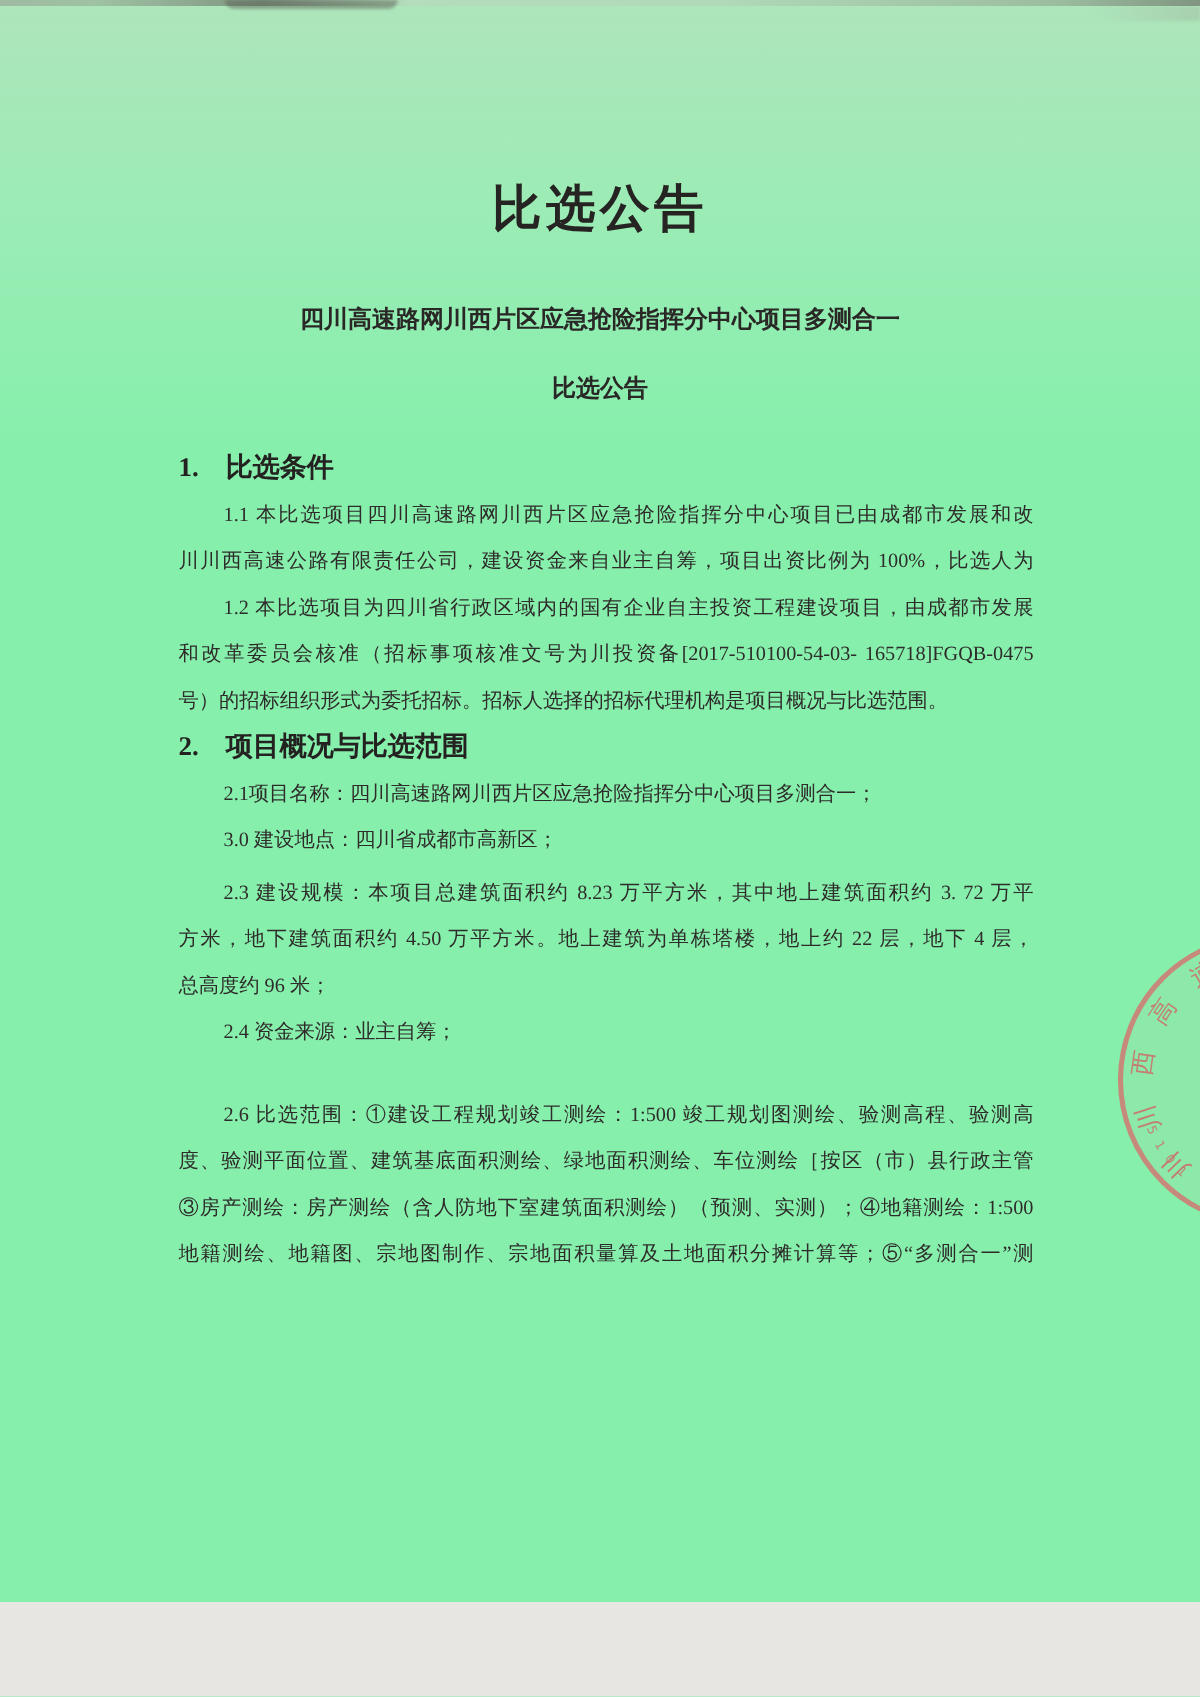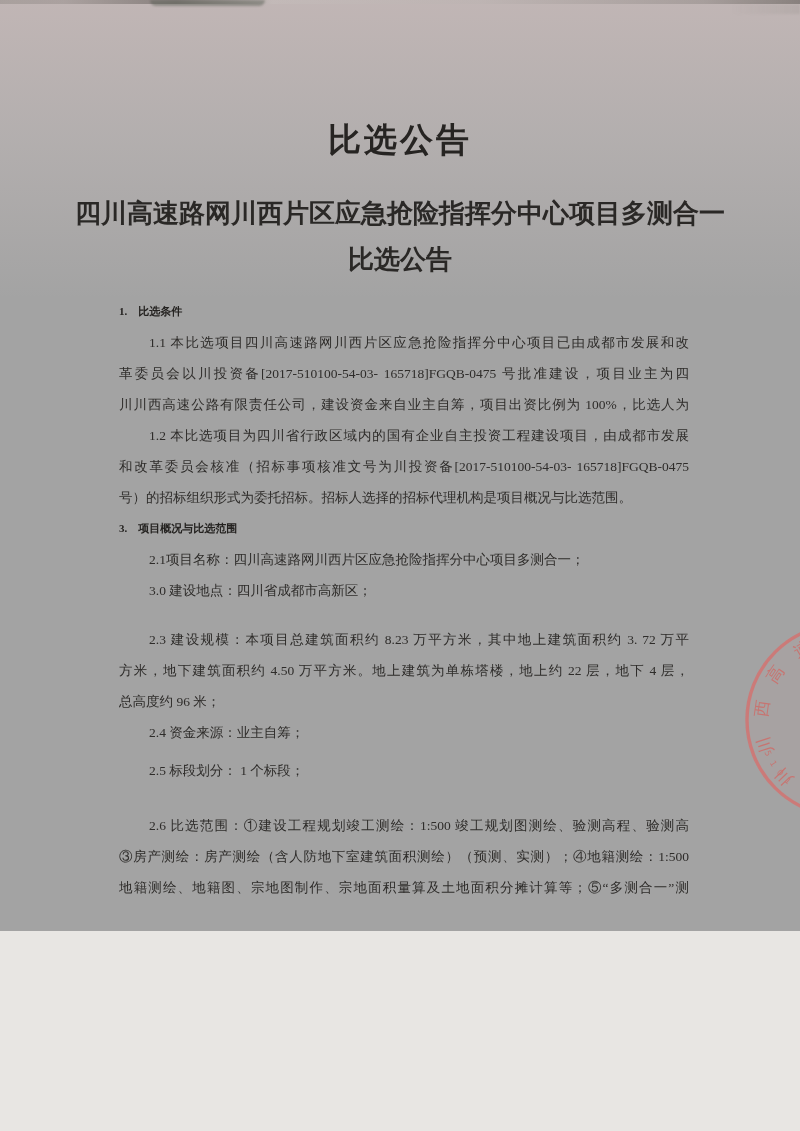--- a/index.html
+++ b/index.html
@@ -1,20 +1,20 @@
 <!DOCTYPE html>
 <html><head>
 <meta charset="utf-8">
 <style>
   html,body{margin:0;padding:0;background:#e8e6e3;}
   .page{
     position:relative;
-    width:800px;height:931px;
+    width:800px;height:1068px;
     margin:0 auto;
-    background:#a3a3a3;
+    background:#86efac;
     overflow:hidden;
     font-family:"Liberation Serif","DejaVu Serif",serif;
     color:#2e2c2a;
   }
   
   .tint-top{
     position:absolute;left:0;top:0;right:0;height:300px;
     background:linear-gradient(180deg,
       rgba(241,212,210,0.38) 0%,
       rgba(244,222,220,0.20) 45%,
@@ -56,33 +56,33 @@
     position:absolute;left:0;top:118px;width:100%;
     text-align:center;
     font-size:33px;font-weight:bold;
     letter-spacing:3px;
     line-height:44px;
     color:#262422;
   }
   .doc-subtitle{
     position:absolute;left:0;width:100%;
     text-align:center;
-    font-size:26px;font-weight:bold;
+    font-size:16px;font-weight:bold;
     line-height:28px;
     color:#2a2826;
   }
   .doc-subtitle.l1{top:200px;}
   .doc-subtitle.l2{top:246px;}
 
   .doc-body{
     position:absolute;left:119px;top:296px;width:570px;
     font-size:13.5px;line-height:31px;
   }
   .line{height:31px;overflow:hidden;}
-  .line.hd{font-weight:bold;font-size:11px;color:#242220;}
+  .line.hd{font-weight:bold;font-size:18px;color:#242220;}
   .line.ind{text-indent:30px;}
   .line.just{text-align:justify;text-align-last:justify;}
   .u{border-bottom:1.2px solid #45423f;padding-bottom:12px;}
 
   .seal{
     position:absolute;left:733px;top:610px;width:220px;height:220px;
     pointer-events:none;
   }
 </style>
 </head>
@@ -96,34 +96,33 @@
   <div class="corner-smudge"></div>
   <div class="smudge-bottom-left"></div>
 
   <div class="doc-title">比选公告</div>
   <div class="doc-subtitle l1">四川高速路网川西片区应急抢险指挥分中心项目多测合一</div>
   <div class="doc-subtitle l2">比选公告</div>
 
   <div class="doc-body" id="doc-body">
       <div class="line hd"><span>1.　比选条件</span></div>
       <div class="line ind just"><span>1.1 本比选项目</span><span class="u">四川高速路网川西片区应急抢险指挥分中心</span><span>项目已由</span><span class="u">成都市发展和改</span></div>
-      <div class="line just"><span class="u">革委员会</span><span>以</span><span class="u">川投资备[2017-510100-54-03- 165718]FGQB-0475 号</span><span>批准建设，项目业主为</span><span class="u">四</span></div>
       <div class="line just"><span class="u">川川西高速公路有限责任公司</span><span>，建设资金来自</span><span class="u">业主自筹</span><span>，项目出资比例为</span><span class="u">&nbsp;100%</span><span>，比选人为</span></div>
       <div class="line ind just"><span>1.2 本比选项目为四川省行政区域内的国有企业自主投资工程建设项目，由</span><span class="u">成都市发展</span></div>
       <div class="line just"><span class="u">和改革委员会</span><span>核准（招标事项核准文号为</span><span class="u">川投资备[2017-510100-54-03- 165718]FGQB-0475</span></div>
       <div class="line"><span class="u">号</span><span>）的招标组织形式为</span><span class="u">委托招标</span><span>。招标人选择的招标代理机构是</span><span class="u">项目概况与比选范围</span><span>。</span></div>
-      <div class="line hd"><span>3.　项目概况与比选范围</span></div>
+      <div class="line hd"><span>2.　项目概况与比选范围</span></div>
       <div class="line ind"><span>2.1项目名称：四川高速路网川西片区应急抢险指挥分中心项目多测合一；</span></div>
       <div class="line ind"><span>3.0 建设地点：四川省成都市高新区；</span></div>
-      <div class="line ind just" style="margin-top: 18px;"><span>2.3 建设规模：本项目总建筑面积约 8.23 万平方米，其中地上建筑面积约 3. 72 万平</span></div>
+      <div class="line ind just" style="margin-top: 4px;"><span>2.3 建设规模：本项目总建筑面积约 8.23 万平方米，其中地上建筑面积约 3. 72 万平</span></div>
       <div class="line just"><span>方米，地下建筑面积约 4.50 万平方米。地上建筑为单栋塔楼，地上约 22 层，地下 4 层，</span></div>
       <div class="line"><span>总高度约 96 米；</span></div>
       <div class="line ind" style=""><span>2.4 资金来源：业主自筹；</span></div>
-      <div class="line ind" style="margin-top: 7px;"><span>2.5 标段划分：</span><span class="u">&nbsp;1&nbsp;</span><span>个标段；</span></div>
       <div class="line ind just" style="margin-top: 24px;"><span>2.6 比选范围：①建设工程规划竣工测绘：1:500 竣工规划图测绘、验测高程、验测高</span></div>
+      <div class="line just"><span>度、验测平面位置、建筑基底面积测绘、绿地面积测绘、车位测绘［按区（市）县行政主管</span></div>
       <div class="line just"><span>③房产测绘：房产测绘（含人防地下室建筑面积测绘）（预测、实测）；④地籍测绘：1:500</span></div>
       <div class="line just"><span>地籍测绘、地籍图、宗地图制作、宗地面积量算及土地面积分摊计算等；⑤“多测合一”测</span></div>
     </div>
 
   <svg class="seal" id="seal-svg" viewBox="0 0 220 220" width="220" height="220" aria-hidden="true">
     <circle id="seal-fill" cx="110" cy="110" r="96" fill="rgba(233,160,158,0.06)" stroke="none"></circle>
     <circle id="seal-ring" cx="110" cy="110" r="96" fill="none" stroke-width="3.4" opacity="0.8" stroke="#d4716e"></circle>
     <g id="seal-chars" opacity="0.85" font-family="'Liberation Serif','DejaVu Serif',serif" font-size="17" text-anchor="middle">
         <text x="84.00646910724919" y="181.41663917972903" fill="#cd6d69" transform="rotate(200 84.00646910724919 181.41663917972903)">四</text>
         <text x="55.330175174262536" y="162.79403615488383" fill="#cd6d69" transform="rotate(226 55.330175174262536 162.79403615488383)">川</text>

